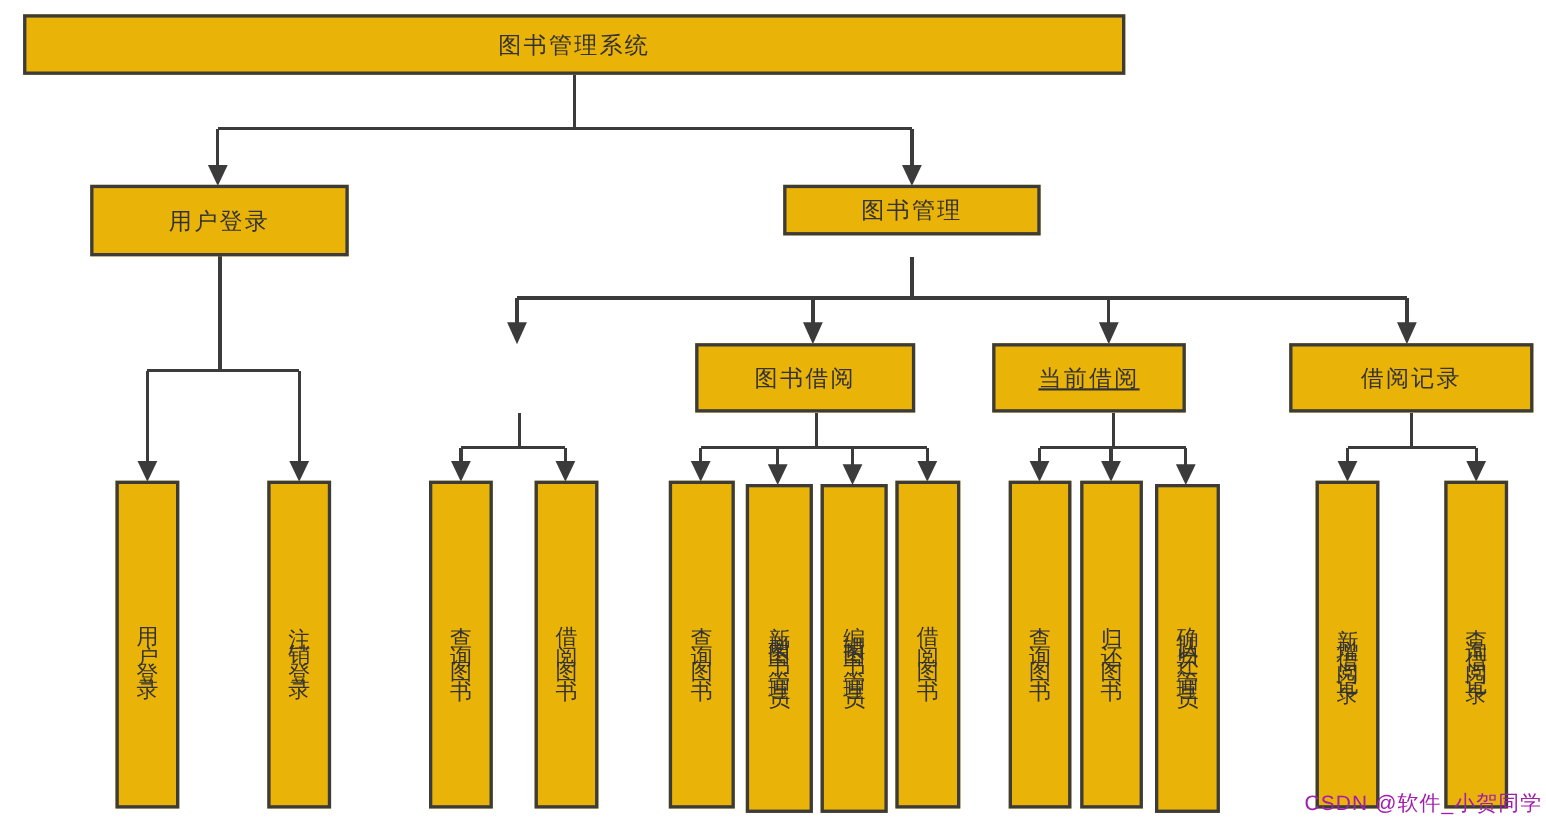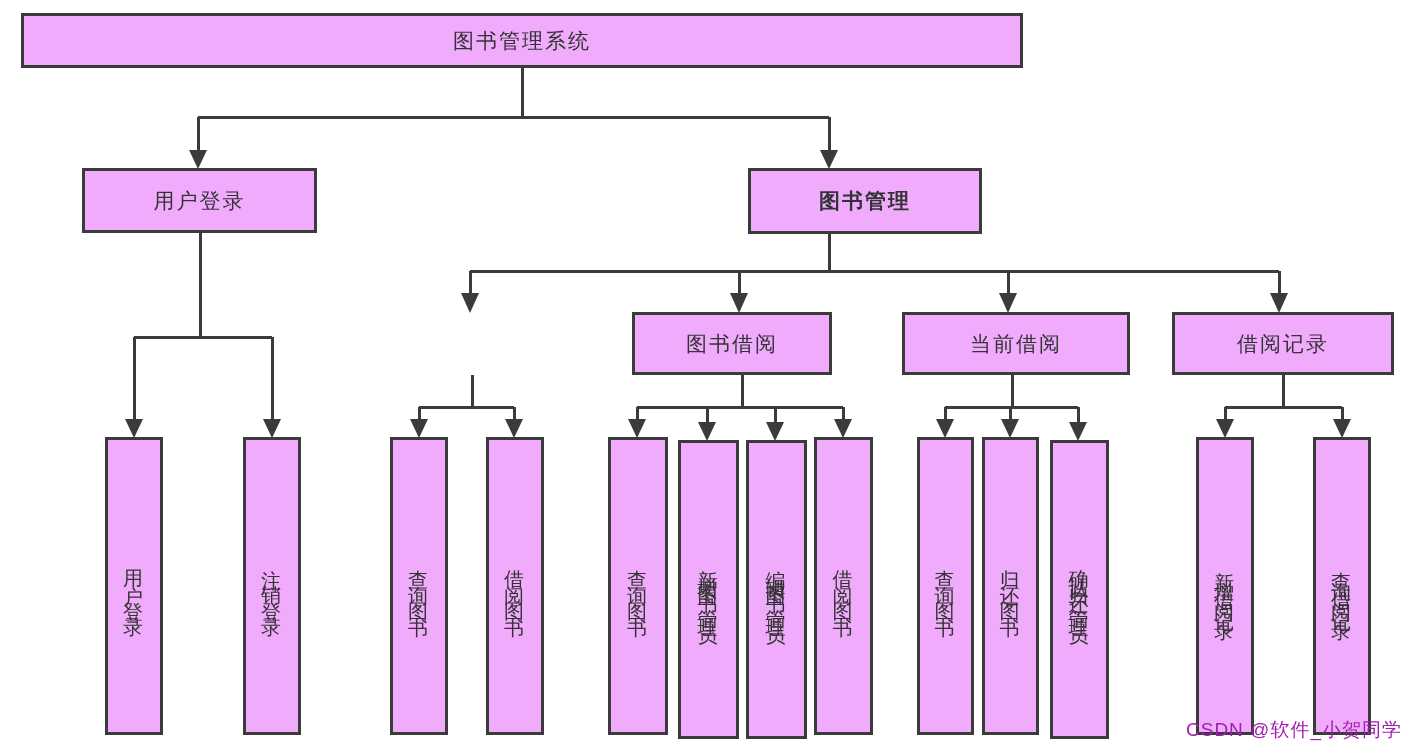--- a/index.html
+++ b/index.html
@@ -13,21 +13,21 @@
   }
   .wires {
     position: absolute;
     left: 0; top: 0;
     width: 1405px; height: 747px;
     z-index: 0;
   }
   .node {
     position: absolute;
     box-sizing: border-box;
-    background: #f0abfc;
+    background: #eab308;
     border: 3px solid #3b3b3b;
     color: #333333;
     display: flex;
     align-items: center;
     justify-content: center;
     font-size: 21px;
     letter-spacing: 2px;
     z-index: 1;
     white-space: nowrap;
   }
@@ -124,24 +124,24 @@
       <polygon points="1069,422 1087,422 1078,441"></polygon>
 
       <polygon points="1216,419 1234,419 1225,438"></polygon>
       <polygon points="1333,419 1351,419 1342,438"></polygon>
     </g>
   </svg>
 
   <div class="node" style="left:21px; top:13px; width:1002px; height:55px;">图书管理系统</div>
 
   <div class="node" style="left:82px; top:168px; width:235px; height:65px;">用户登录</div>
-  <div class="node" style="left:748px; top:168px; width:234px; height:66px;font-weight:bold;">图书管理</div>
+  <div class="node" style="left:712px; top:168px; width:234px; height:46px;">图书管理</div>
 
   <div class="node" style="left:632px; top:312px; width:200px; height:63px;">图书借阅</div>
-  <div class="node" style="left:902px; top:312px; width:228px; height:63px;">当前借阅</div>
+  <div class="node" style="left:902px; top:312px; width:176px; height:63px;text-decoration:underline;">当前借阅</div>
   <div class="node" style="left:1172px; top:312px; width:222px; height:63px;font-family:Liberation Serif, serif;">借阅记录</div>
 
   <div class="node vnode v-short" style="left:105px; top:437px; width:58px; height:298px;">用户登录</div>
   <div class="node vnode v-short" style="left:243px; top:437px; width:58px; height:298px;">注销登录</div>
 
   <div class="node vnode v-short" style="left:390px; top:437px; width:58px; height:298px;">查询图书</div>
   <div class="node vnode v-short" style="left:486px; top:437px; width:58px; height:298px;">借阅图书</div>
 
   <div class="node vnode v-short" style="left:608px; top:437px; width:60px; height:298px;">查询图书</div>
   <div class="node vnode v-long" style="left:678px; top:440px; width:61px; height:299px;">新增图书（管理员）</div>

